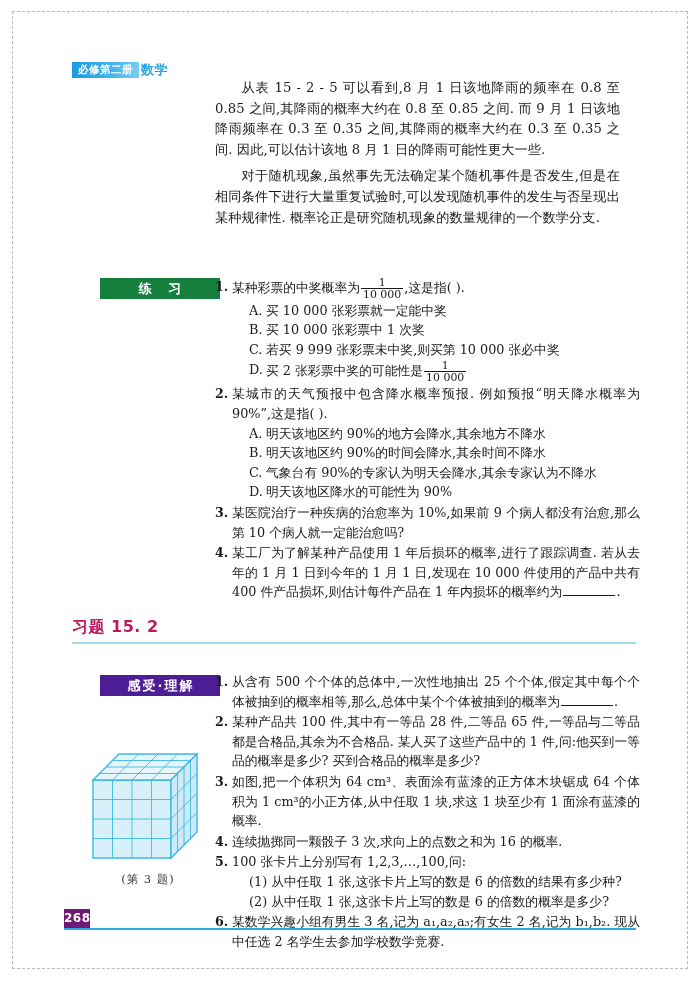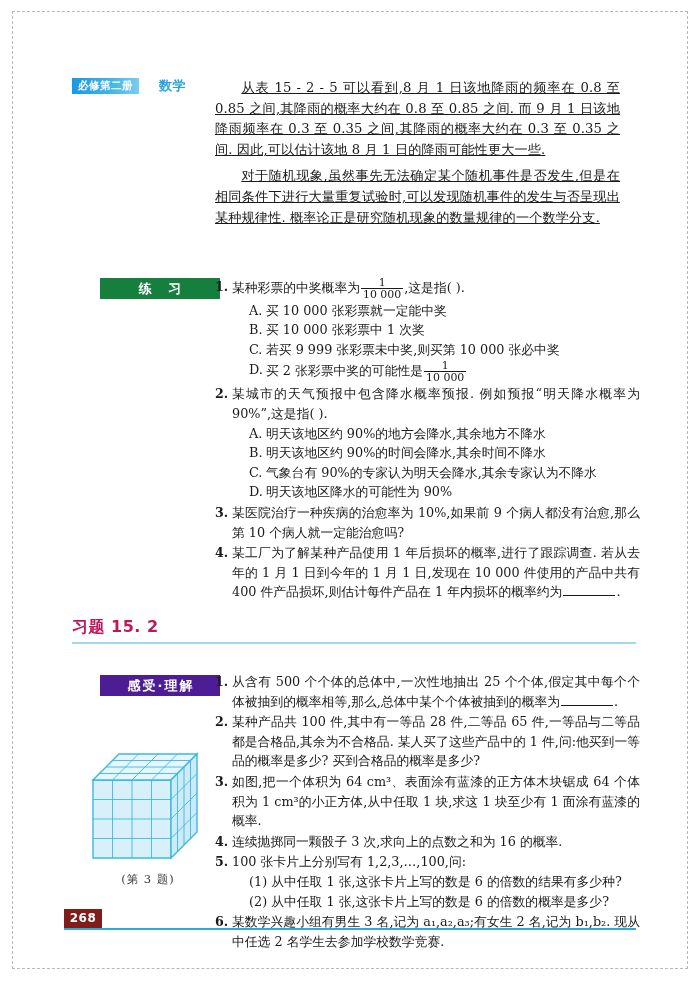--- a/index.html
+++ b/index.html
@@ -29,24 +29,24 @@
     height: 958px;
     border: 1px dashed #b8b8b8;
     box-sizing: border-box;
     pointer-events: none;
   }
 
   
   .runhead {
     position: absolute;
     left: 72px;
-    top: 77px;
+    top: 61px;
     display: flex;
     align-items: center;
-    gap: 20px;
+    gap: 2px;
   }
   .runhead .tag {
     background: linear-gradient(to right, #1a9ae0 0%, #3fb3e8 55%, #79cdf0 100%);
     color: #ffffff;
     font-size: 10.5px;
     letter-spacing: 0.5px;
     padding: 2px 6px 3px 6px;
     font-family: "DejaVu Sans", "Liberation Sans", sans-serif;
     font-weight: bold;
     line-height: 1;
@@ -66,21 +66,20 @@
     top: 78px;
     width: 420px;
   }
   p.para {
     margin: 0 15px 6px 0;
     font-size: 13.2px;
     line-height: 20.6px;
     text-align: justify;
     text-indent: 2em;
     letter-spacing: 0.1px;
-    text-decoration: underline;
   }
 
   
   .banner {
     position: absolute;
     color: #ffffff;
     font-family: "DejaVu Sans", "Liberation Sans", sans-serif;
     font-weight: bold;
     text-align: center;
     letter-spacing: 6px;
@@ -216,23 +215,23 @@
     left: 64px;
     top: 928px;
     width: 572px;
     height: 1.6px;
     background: #2ba9e0;
   }
   #page-number {
     position: absolute;
     left: 64px;
     top: 909px;
-    width: 38px;
+    width: 26px;
     height: 19px;
-    background: #7f1d1d;
+    background: #701a75;
     color: #ffffff;
     font-family: "DejaVu Sans", "Liberation Sans", sans-serif;
     font-weight: bold;
     font-size: 12px;
     line-height: 19px;
     text-align: center;
     letter-spacing: 0.5px;
   }
 </style>
 </head>

